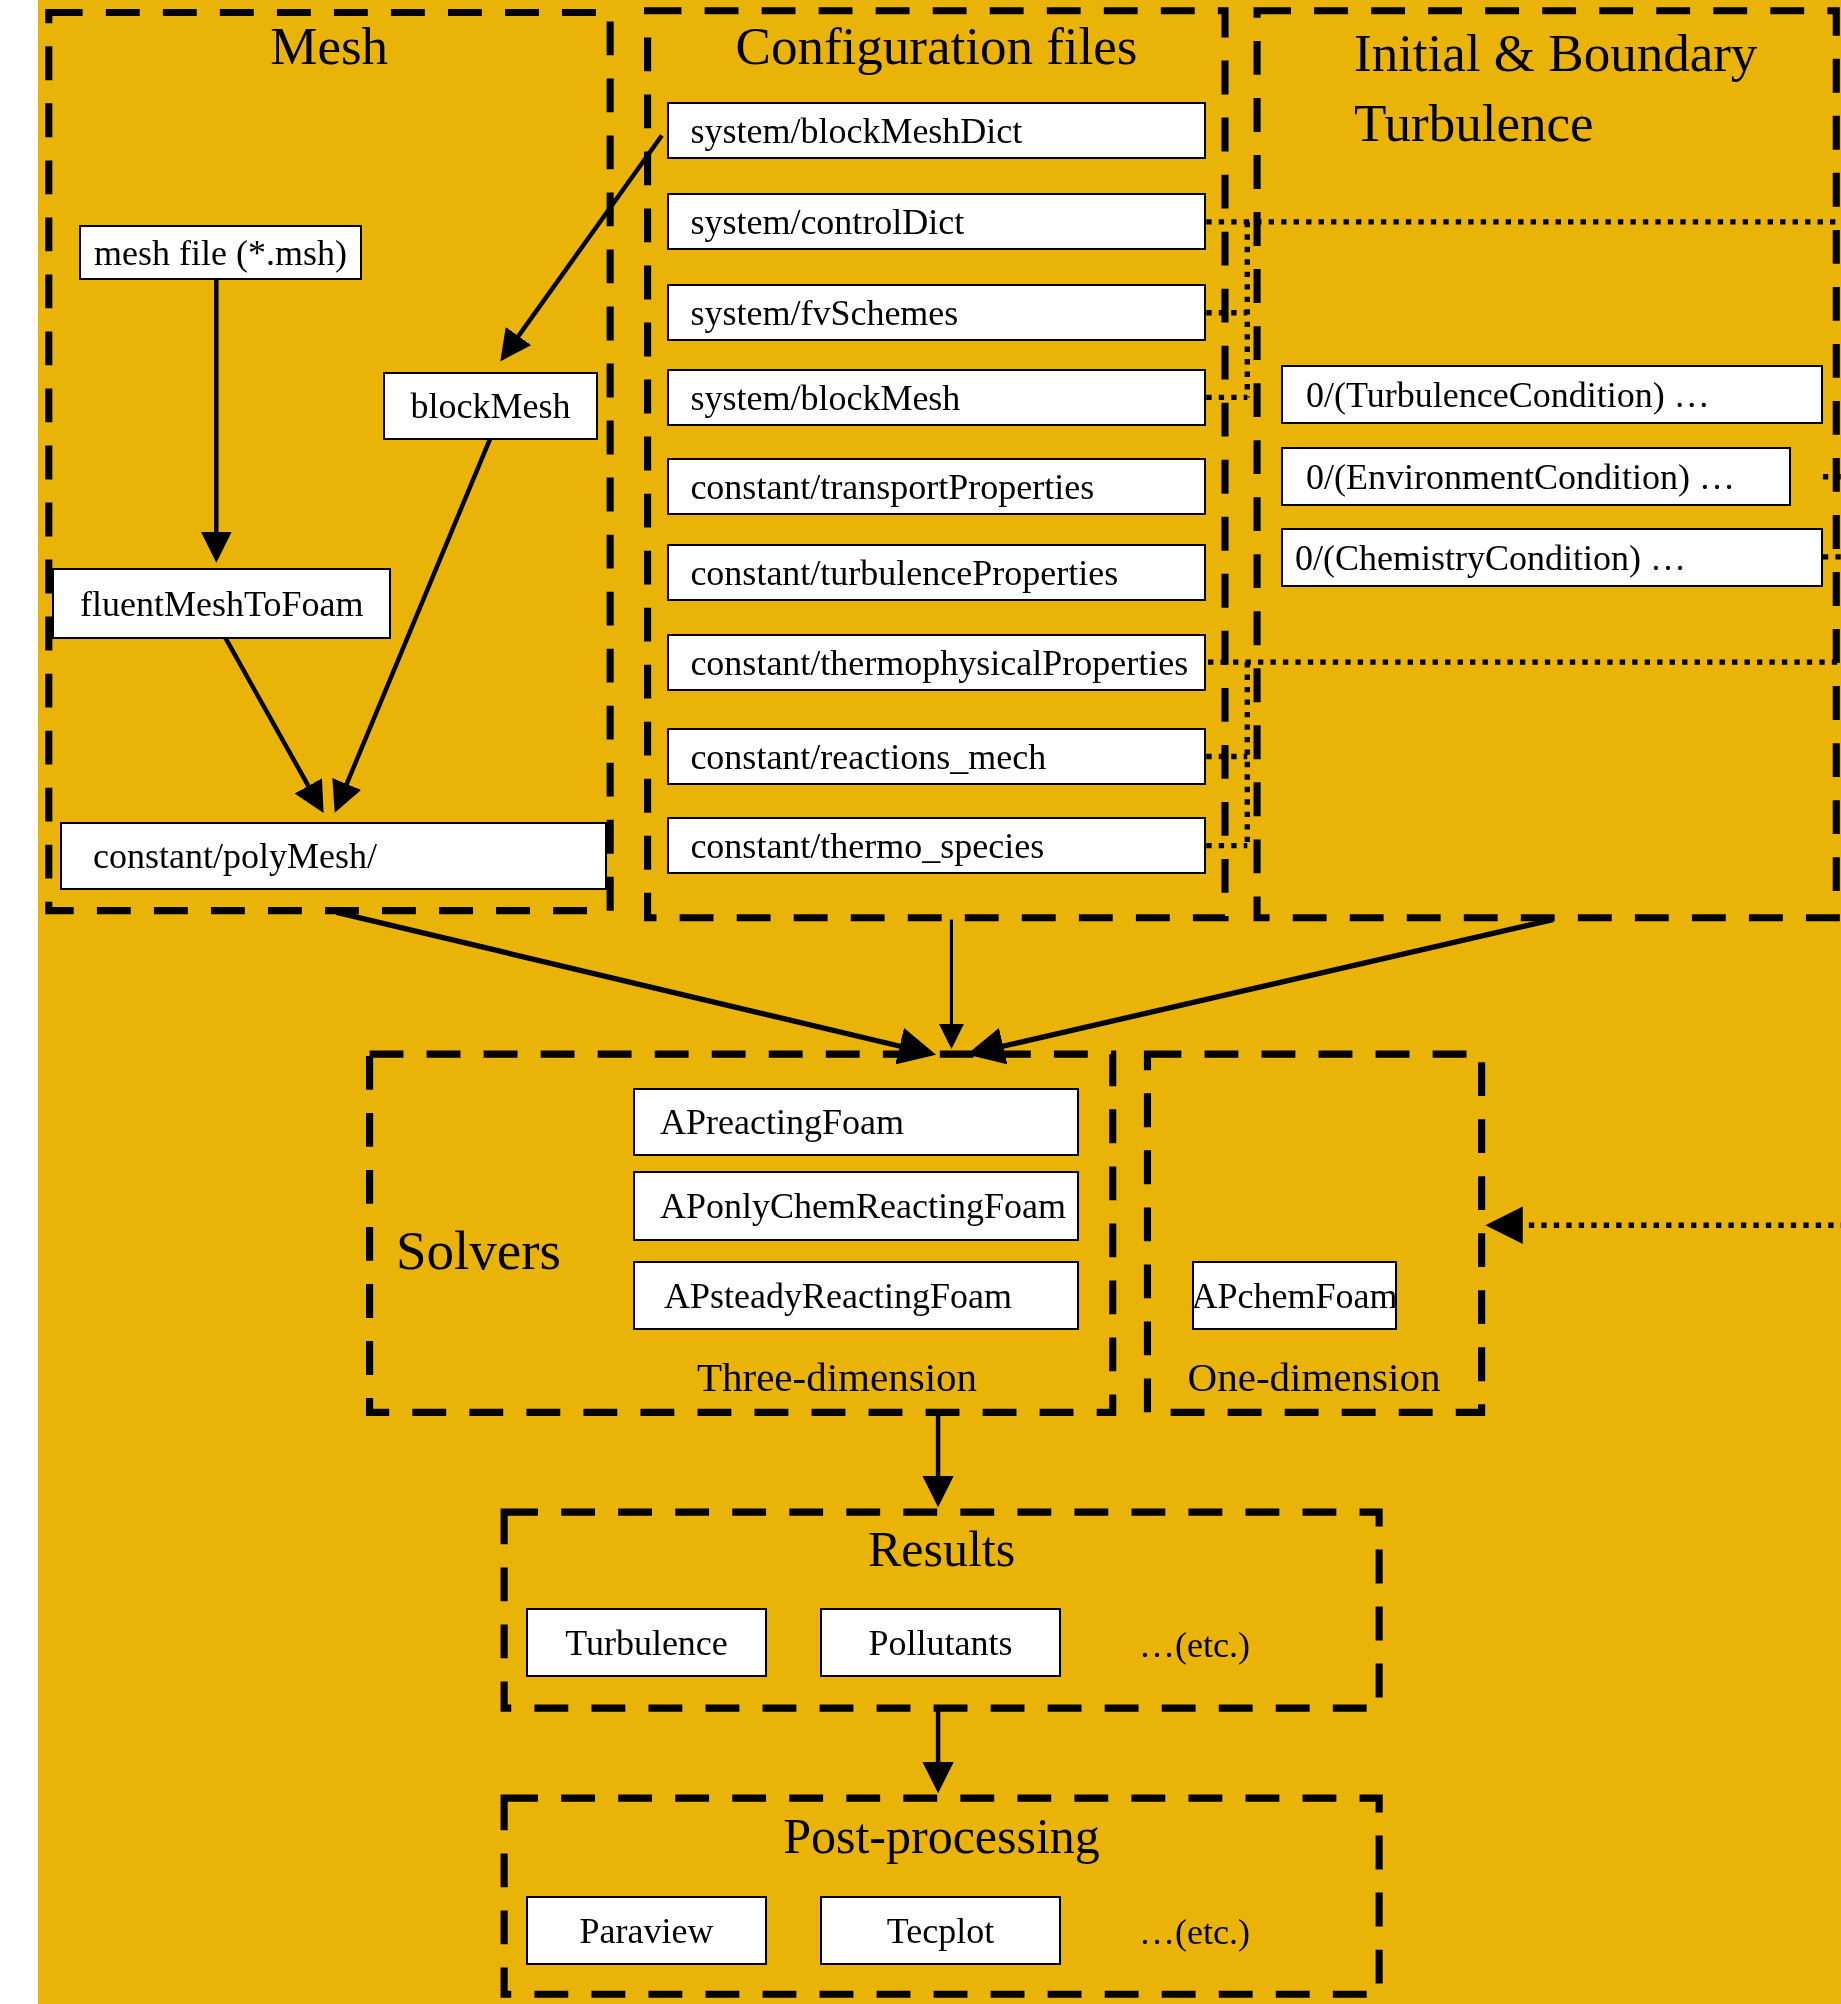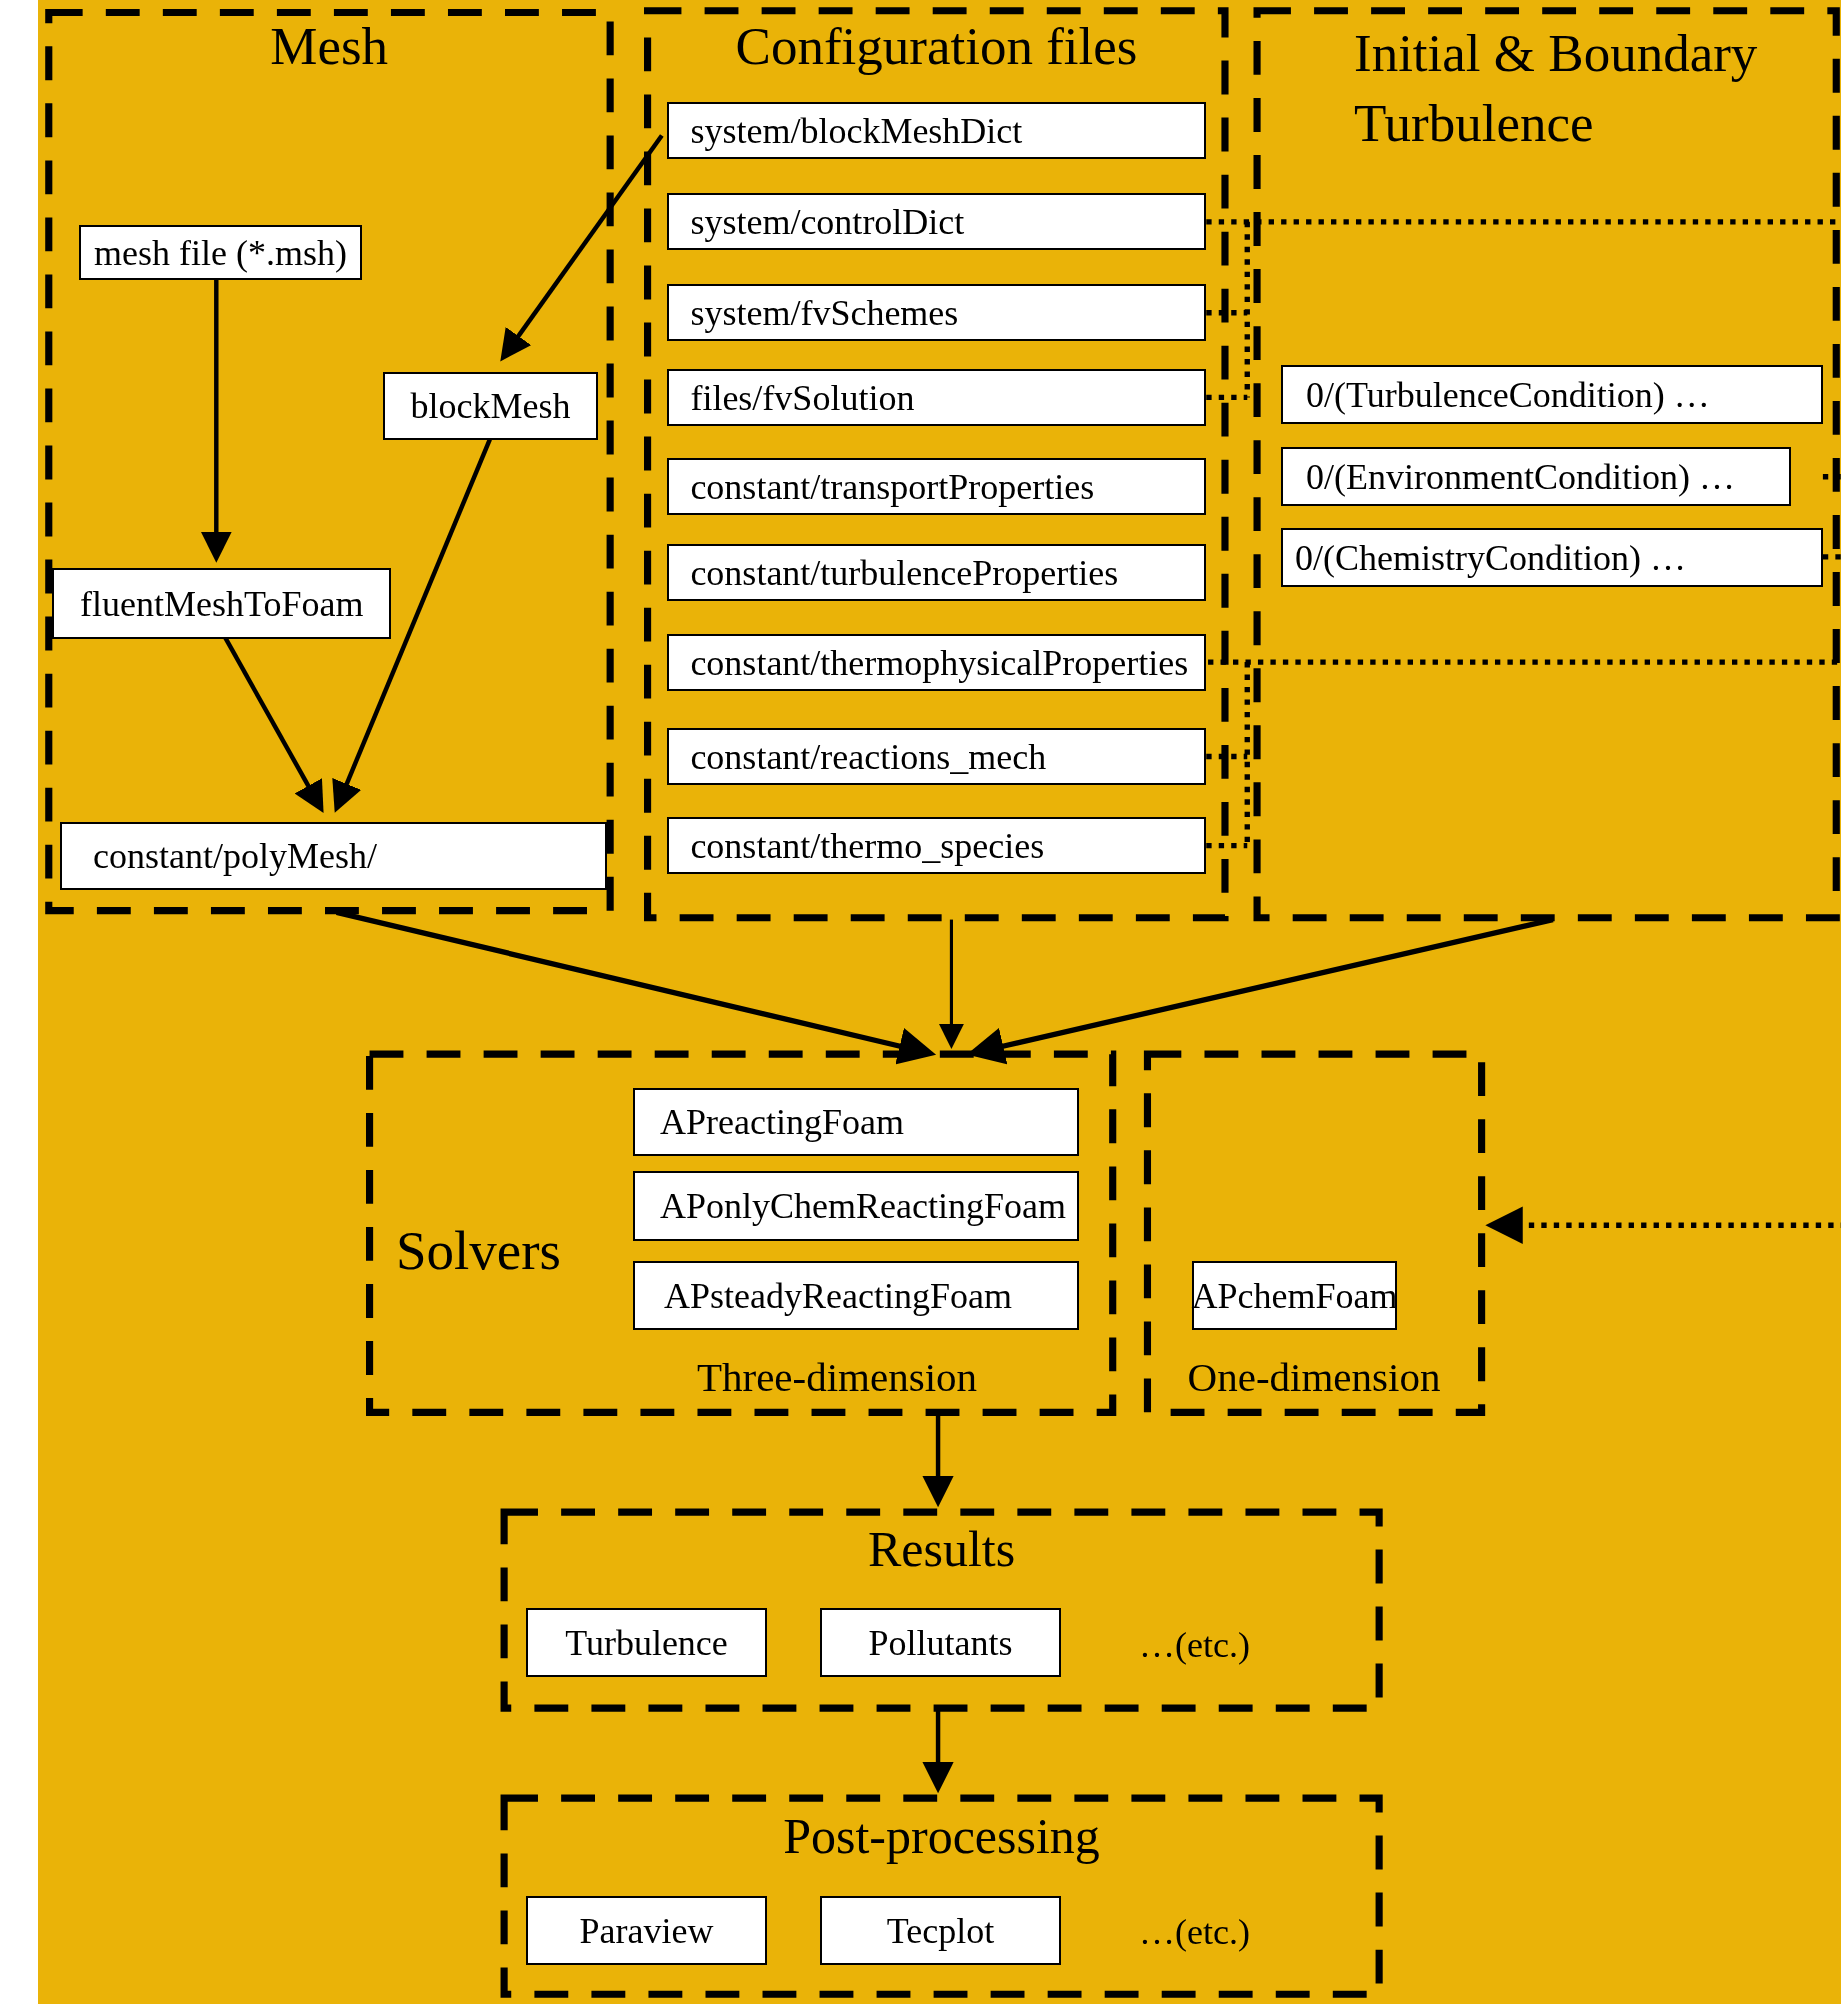--- a/index.html
+++ b/index.html
@@ -78,21 +78,21 @@
   <div class="title center" style="left:466px;top:1807px;width:875px;font-size:50px;">Post-processing</div>
 
   <div class="node center" style="left:41px;top:225px;width:283px;height:55px;">mesh file (*.msh)</div>
   <div class="node center" style="left:345px;top:372px;width:215px;height:68px;">blockMesh</div>
   <div class="node center" style="left:14.3px;top:568px;width:339px;height:71px;">fluentMeshToFoam</div>
   <div class="node padL" style="left:22px;top:822px;width:547px;height:68px;padding-left:31px;">constant/polyMesh/</div>
 
   <div class="node padL" style="left:629px;top:102px;width:539px;height:57px;">system/blockMeshDict</div>
   <div class="node padL" style="left:629px;top:193px;width:539px;height:57px;">system/controlDict</div>
   <div class="node padL" style="left:629px;top:284px;width:539px;height:57px;">system/fvSchemes</div>
-  <div class="node padL" style="left:629px;top:369px;width:539px;height:57px;">files/fvSolution</div>
+  <div class="node padL" style="left:629px;top:369px;width:539px;height:57px;">system/blockMesh</div>
   <div class="node padL" style="left:629px;top:458px;width:539px;height:57px;">constant/transportProperties</div>
   <div class="node padL" style="left:629px;top:544px;width:539px;height:57px;">constant/turbulenceProperties</div>
   <div class="node padL" style="left:629px;top:634px;width:539px;height:57px;">constant/thermophysicalProperties</div>
   <div class="node padL" style="left:629px;top:728px;width:539px;height:57px;">constant/reactions_mech</div>
   <div class="node padL" style="left:629px;top:817px;width:539px;height:57px;">constant/thermo_species</div>
 
   <div class="node padL" style="left:1243px;top:365px;width:542px;height:59px;padding-left:23px;">0/(TurbulenceCondition) …</div>
   <div class="node padL" style="left:1243px;top:447px;width:510px;height:59px;padding-left:23px;">0/(EnvironmentCondition) …</div>
   <div class="node padL" style="left:1243px;top:528px;width:542px;height:59px;padding-left:12px;">0/(ChemistryCondition) …</div>
 

